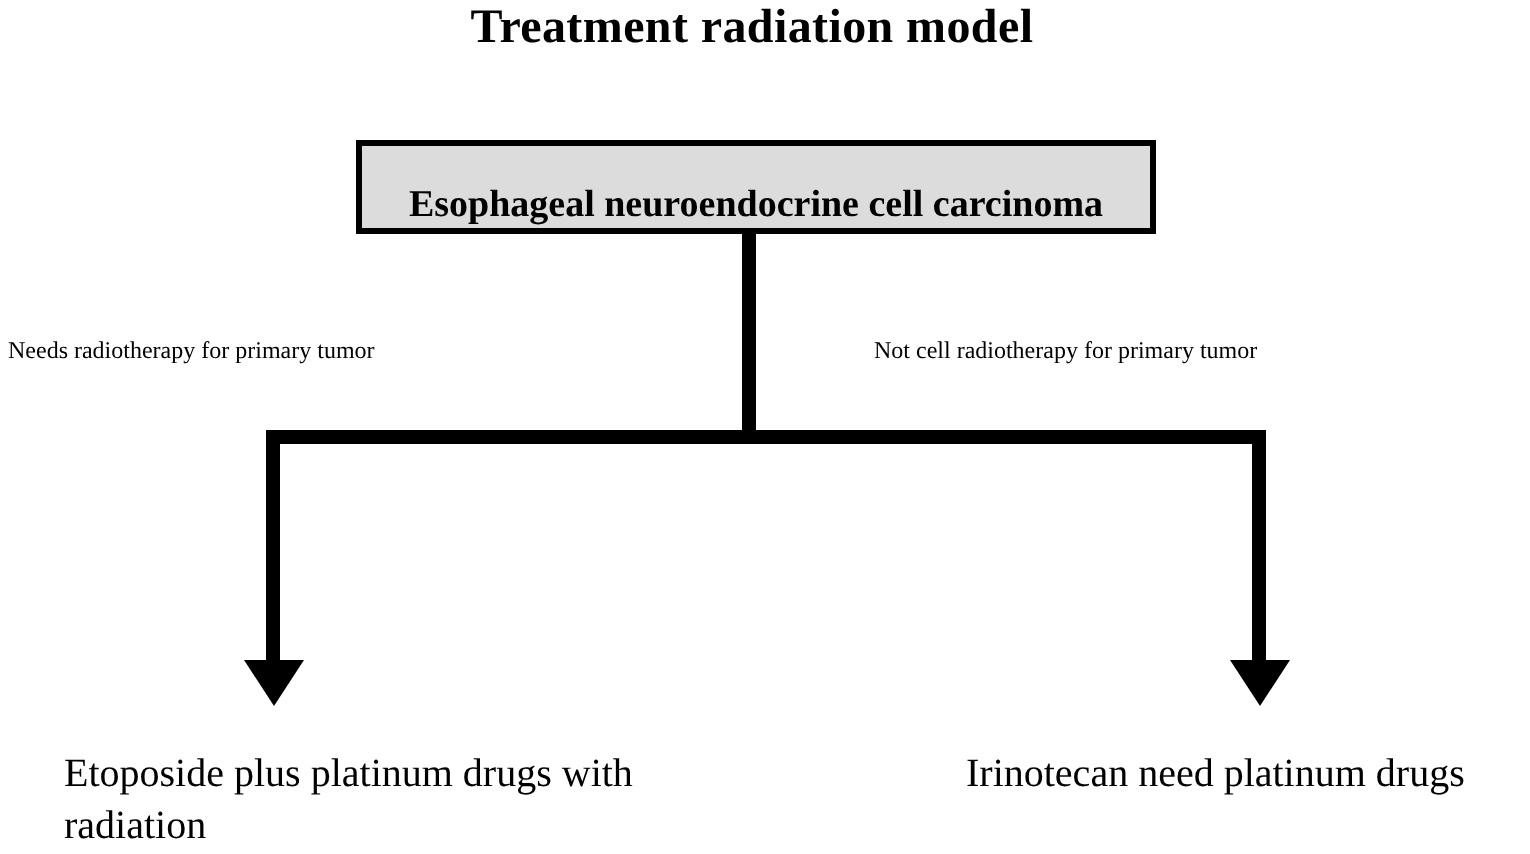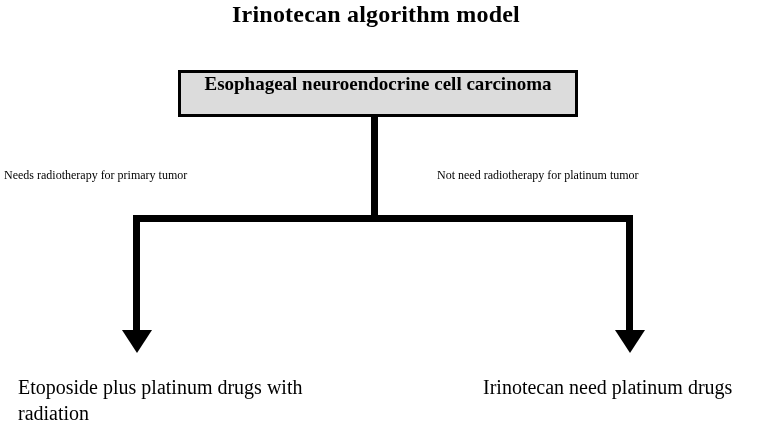--- a/index.html
+++ b/index.html
@@ -30,21 +30,21 @@
   .root-box {
     position: absolute;
     left: 178px;
     top: 70px;
     width: 400px;
     height: 47px;
     box-sizing: border-box;
     background: #dcdcdc;
     border: 3px solid #000000;
     display: flex;
-    align-items: flex-start;
+    align-items: flex-end;
     justify-content: center;
   }
   .root-box span {
     font-size: 19px;
     font-weight: bold;
     white-space: nowrap;
   }
   .stem {
     position: absolute;
     left: 371px;
@@ -86,40 +86,40 @@
     font-size: 12px;
     white-space: nowrap;
   }
   .cond-left  { left: 4px;   top: 168px; }
   .cond-right { left: 437px; top: 168px; }
   .outcome {
     position: absolute;
     font-size: 20px;
     line-height: 26px;
   }
-  .outcome-left  { left: 18px;  top: 374px; width: 312px; }
+  .outcome-left  { left: 32px;  top: 374px; width: 312px; }
   .outcome-right { left: 483px; top: 374px; width: 270px; white-space: nowrap; }
 </style>
 </head>
 <body>
 
 <div class="figure">
 
-  <h1 class="title">Irinotecan algorithm model</h1>
+  <h1 class="title">Treatment radiation model</h1>
 
   <div class="root-box">
     <span>Esophageal neuroendocrine cell carcinoma</span>
   </div>
 
   <div class="stem"></div>
   <div class="bar"></div>
   <div class="drop drop-left"></div>
   <div class="drop drop-right"></div>
   <div class="arrowhead arrow-left"></div>
   <div class="arrowhead arrow-right"></div>
 
   <div class="cond cond-left">Needs radiotherapy for primary tumor</div>
-  <div class="cond cond-right">Not need radiotherapy for platinum tumor</div>
+  <div class="cond cond-right">Not cell radiotherapy for primary tumor</div>
 
   <div class="outcome outcome-left">Etoposide plus platinum drugs with radiation</div>
   <div class="outcome outcome-right">Irinotecan need platinum drugs</div>
 
 </div>
 
 </body></html>

